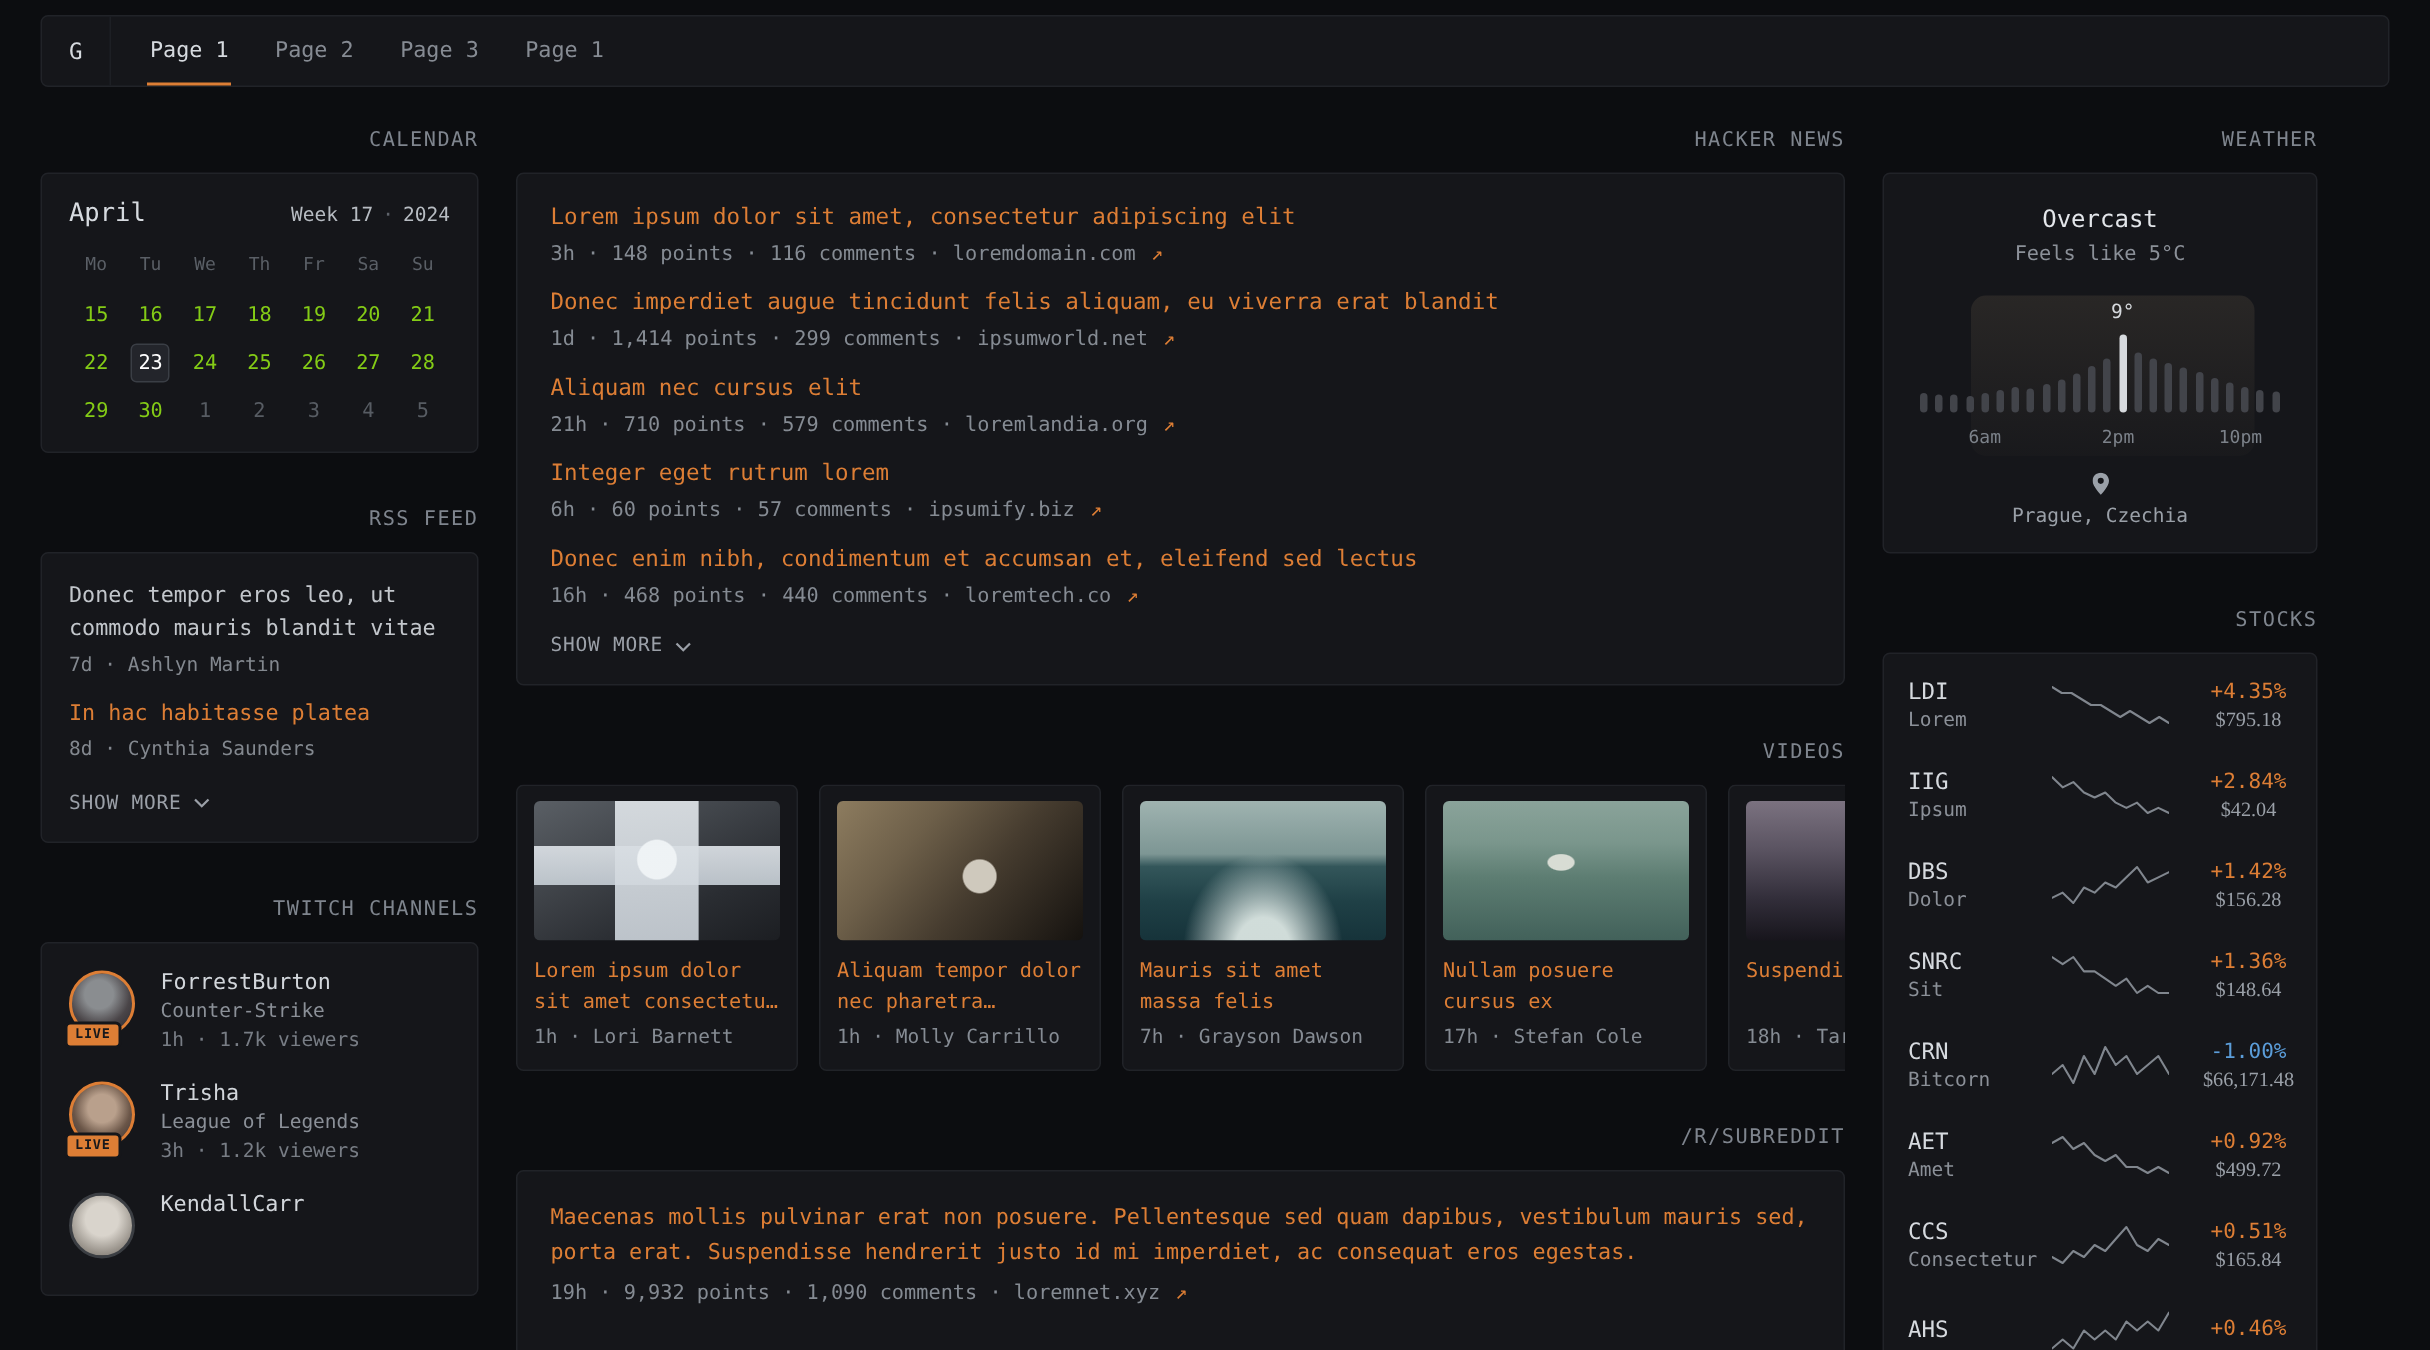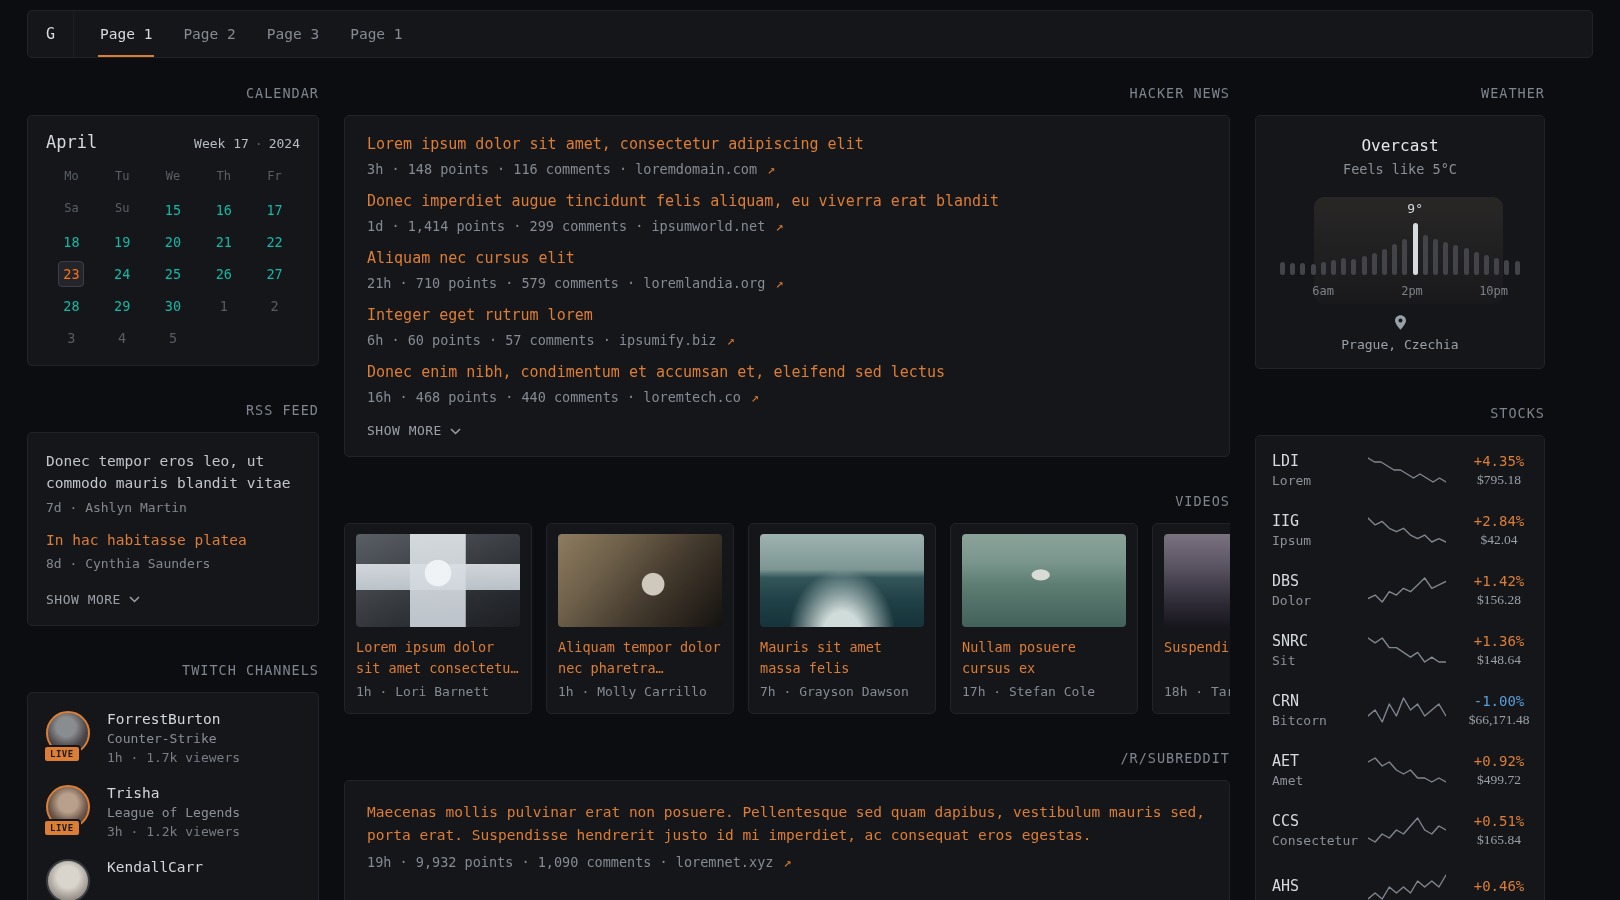--- a/index.html
+++ b/index.html
@@ -34,27 +34,27 @@
   .col{min-width:0;}
   .widget{margin-bottom:36px;}
   .widget-title{font-size:13.5px;font-weight:normal;letter-spacing:1px;color:#7f858e;margin:0 0 14px 2px;text-align:right;}
   .card{background:var(--card);border:1px solid var(--border);border-radius:5px;}
   
   .calendar-card{padding:16px 18px 14px;}
   .cal-head{display:flex;justify-content:space-between;align-items:baseline;}
   .cal-month{font-size:17px;color:var(--t1);}
   .cal-week{font-size:13px;color:#b7bcc2;display:inline-flex;gap:6px;}
   .cal-week .dot{color:#5f646b;}
-  .cal-grid{display:grid;grid-template-columns:repeat(5,1fr);row-gap:6px;margin-top:13px;}
+  .cal-grid{display:grid;grid-template-columns:repeat(7,1fr);row-gap:6px;margin-top:13px;}
   .cal-dow{font-size:12px;color:#5a5f66;text-align:center;padding:4px 0 8px;}
   .cal-cell{display:flex;justify-content:center;}
-  .cal-cell span{display:inline-block;min-width:26px;padding:4px 2px;font-size:13.5px;color:#14b8a6;
+  .cal-cell span{display:inline-block;min-width:26px;padding:4px 2px;font-size:13.5px;color:#84cc16;
     border:1px solid transparent;border-radius:4px;text-align:center;}
   .cal-cell span.dim{color:#575c63;}
-  .cal-cell span.selected{background:#23252b;border-color:#3a3e45;color:#f97316;}
+  .cal-cell span.selected{background:#23252b;border-color:#3a3e45;color:#ffffff;}
   
   .rss-card{padding:18px;}
   .feed-item{margin-bottom:13px;}
   .feed-title{font-size:14.5px;line-height:1.5;color:#c2c6cb;cursor:pointer;}
   .feed-title.hl{color:var(--accent);}
   .feed-meta{font-size:13px;color:#83888f;margin-top:4px;line-height:1.4;}
   .show-more{display:inline-flex;align-items:center;gap:8px;color:#9ba0a8;font-size:13px;
     letter-spacing:.5px;cursor:pointer;margin-top:5px;}
   .show-more svg{margin-top:1px;}
   

